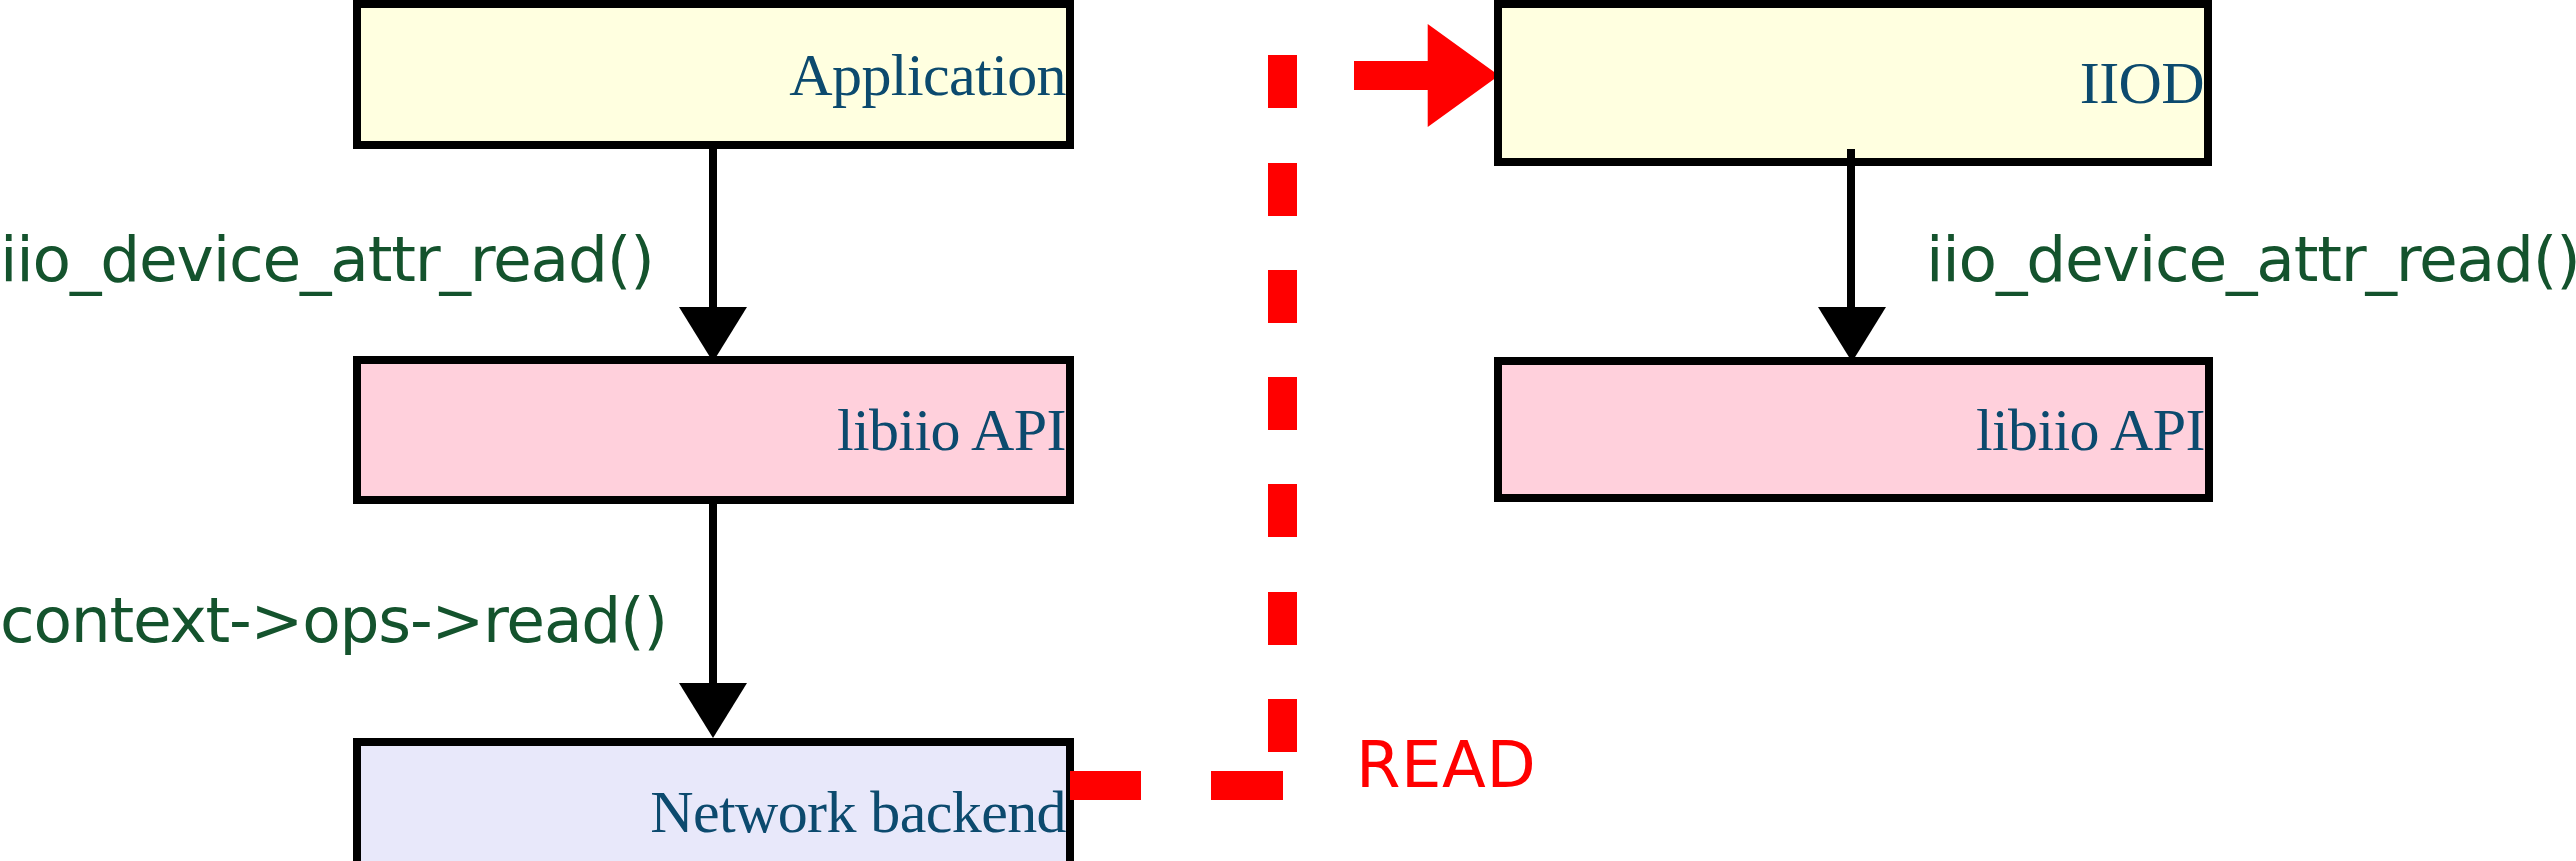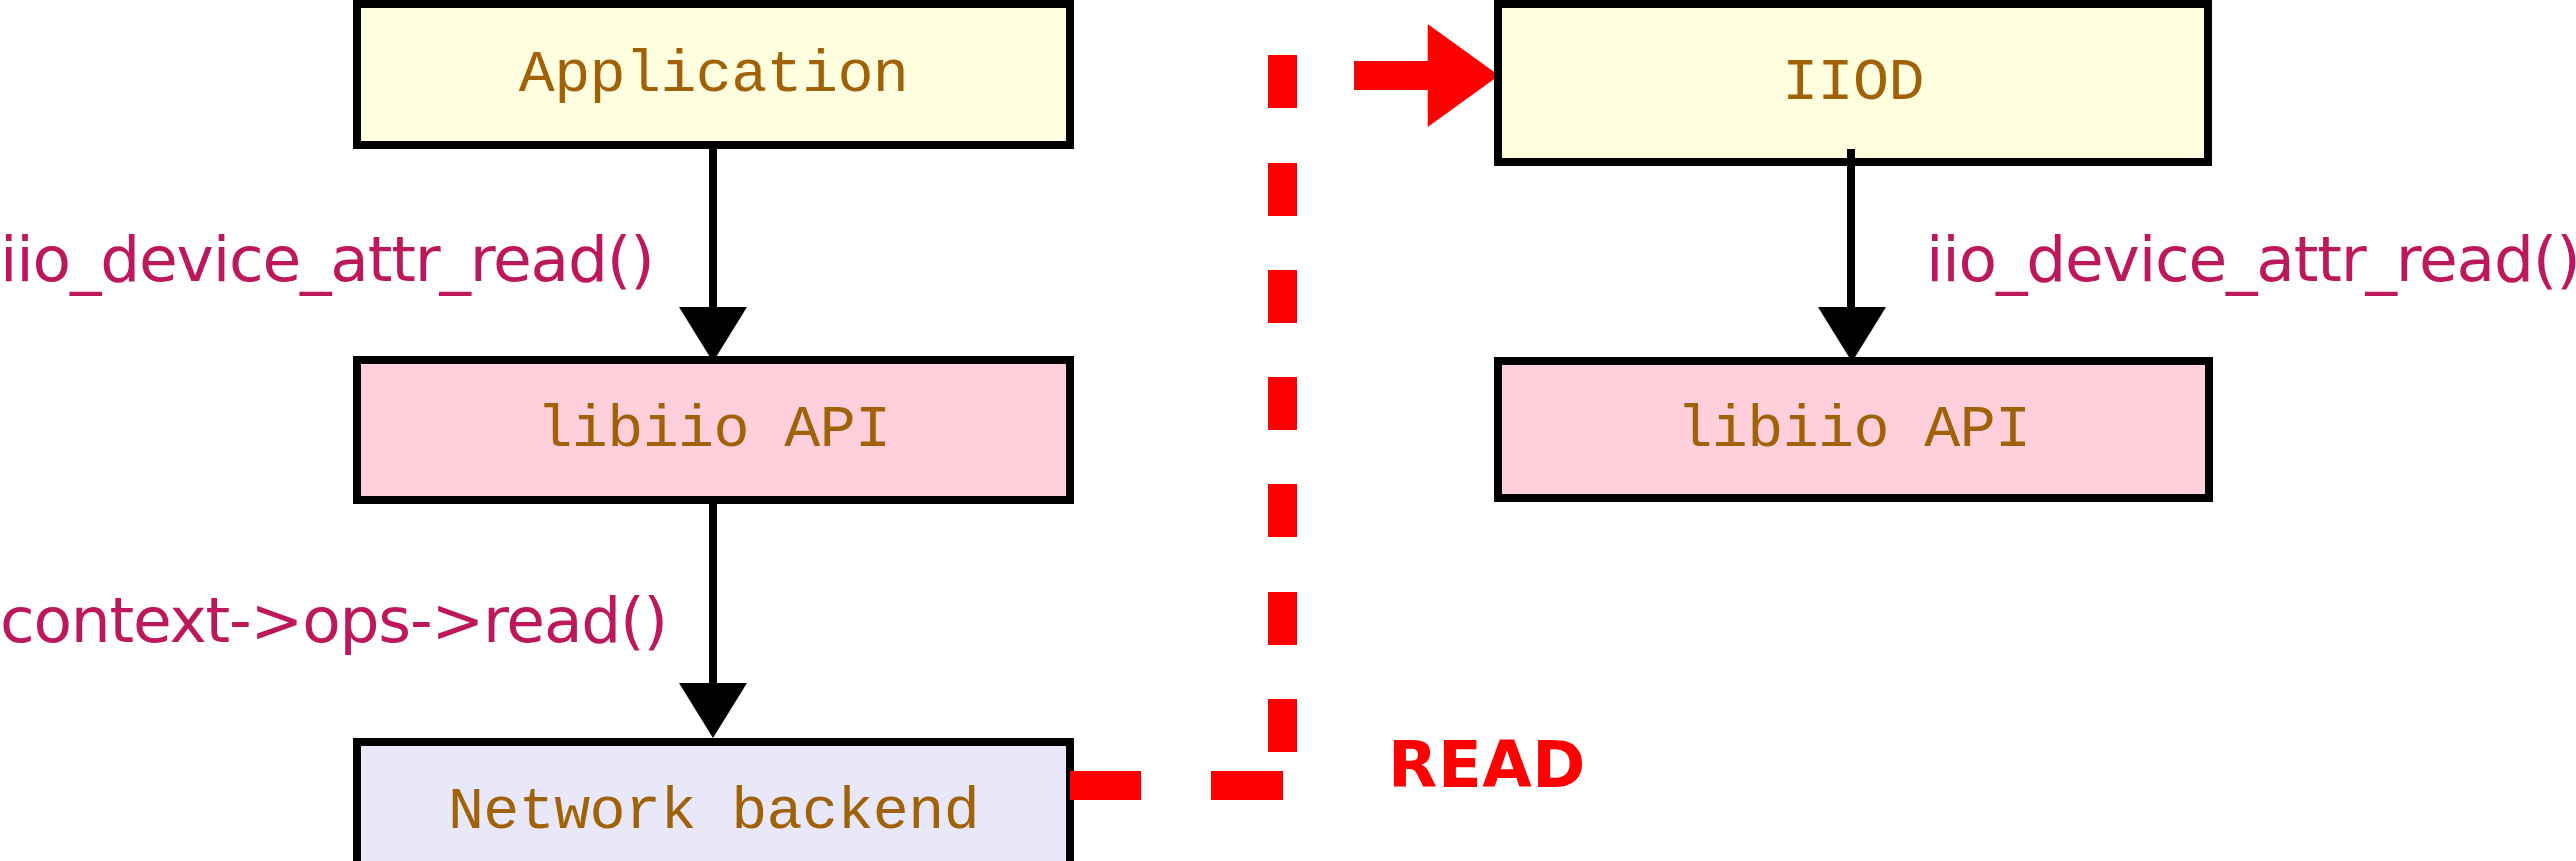--- a/index.html
+++ b/index.html
@@ -10,23 +10,23 @@
     height:861px;
     background:#ffffff;
     overflow:hidden;
   }
   .box{
     position:absolute;
     box-sizing:border-box;
     border:8.4px solid #000000;
     display:flex;
     align-items:center;
-    justify-content:center;
-    color:#a16207;
-    font-family:Liberation Mono, monospace;
+    justify-content:flex-end;
+    color:#0c4a6e;
+    font-family:Liberation Serif, serif;
     font-size:60px;
     line-height:1;
     letter-spacing:-0.6px;
     white-space:nowrap;
   }
   .box-yellow{background:#ffffe0;}
   .box-pink{background:#ffd0dc;}
   .box-lavender{background:#e8e8fa;}
 
   .vline{
@@ -40,21 +40,21 @@
     border-left:34px solid transparent;
     border-right:34px solid transparent;
     border-top:55px solid #000000;
   }
 
   .calllabel{
     position:absolute;
     font-family:"DejaVu Sans", sans-serif;
     font-size:63px;
     line-height:1;
-    color:#be185d;
+    color:#14532d;
     white-space:nowrap;
     letter-spacing:-1.2px;
   }
 
   .reddash-v{
     position:absolute;
     width:29px;
     background:#ff0000;
   }
   .reddash-h{
@@ -69,27 +69,26 @@
     top:14.5px;
     width:145px;
     height:121px;
   }
 
   .readlabel{
     position:absolute;
     left:1356px;
     top:733px;
     font-family:"DejaVu Sans", sans-serif;
-    font-weight:bold;
+    font-weight:normal;
     font-size:64px;
     line-height:1;
     color:#ff0000;
     letter-spacing:0.6px;
     white-space:nowrap;
-    margin-left:32px;
   }
 </style>
 </head>
 <body>
 
 <div id="canvas">
 
   <div class="box box-yellow" style="left:353px;top:0px;width:721px;height:149px;">
     <span>Application</span>
   </div>

